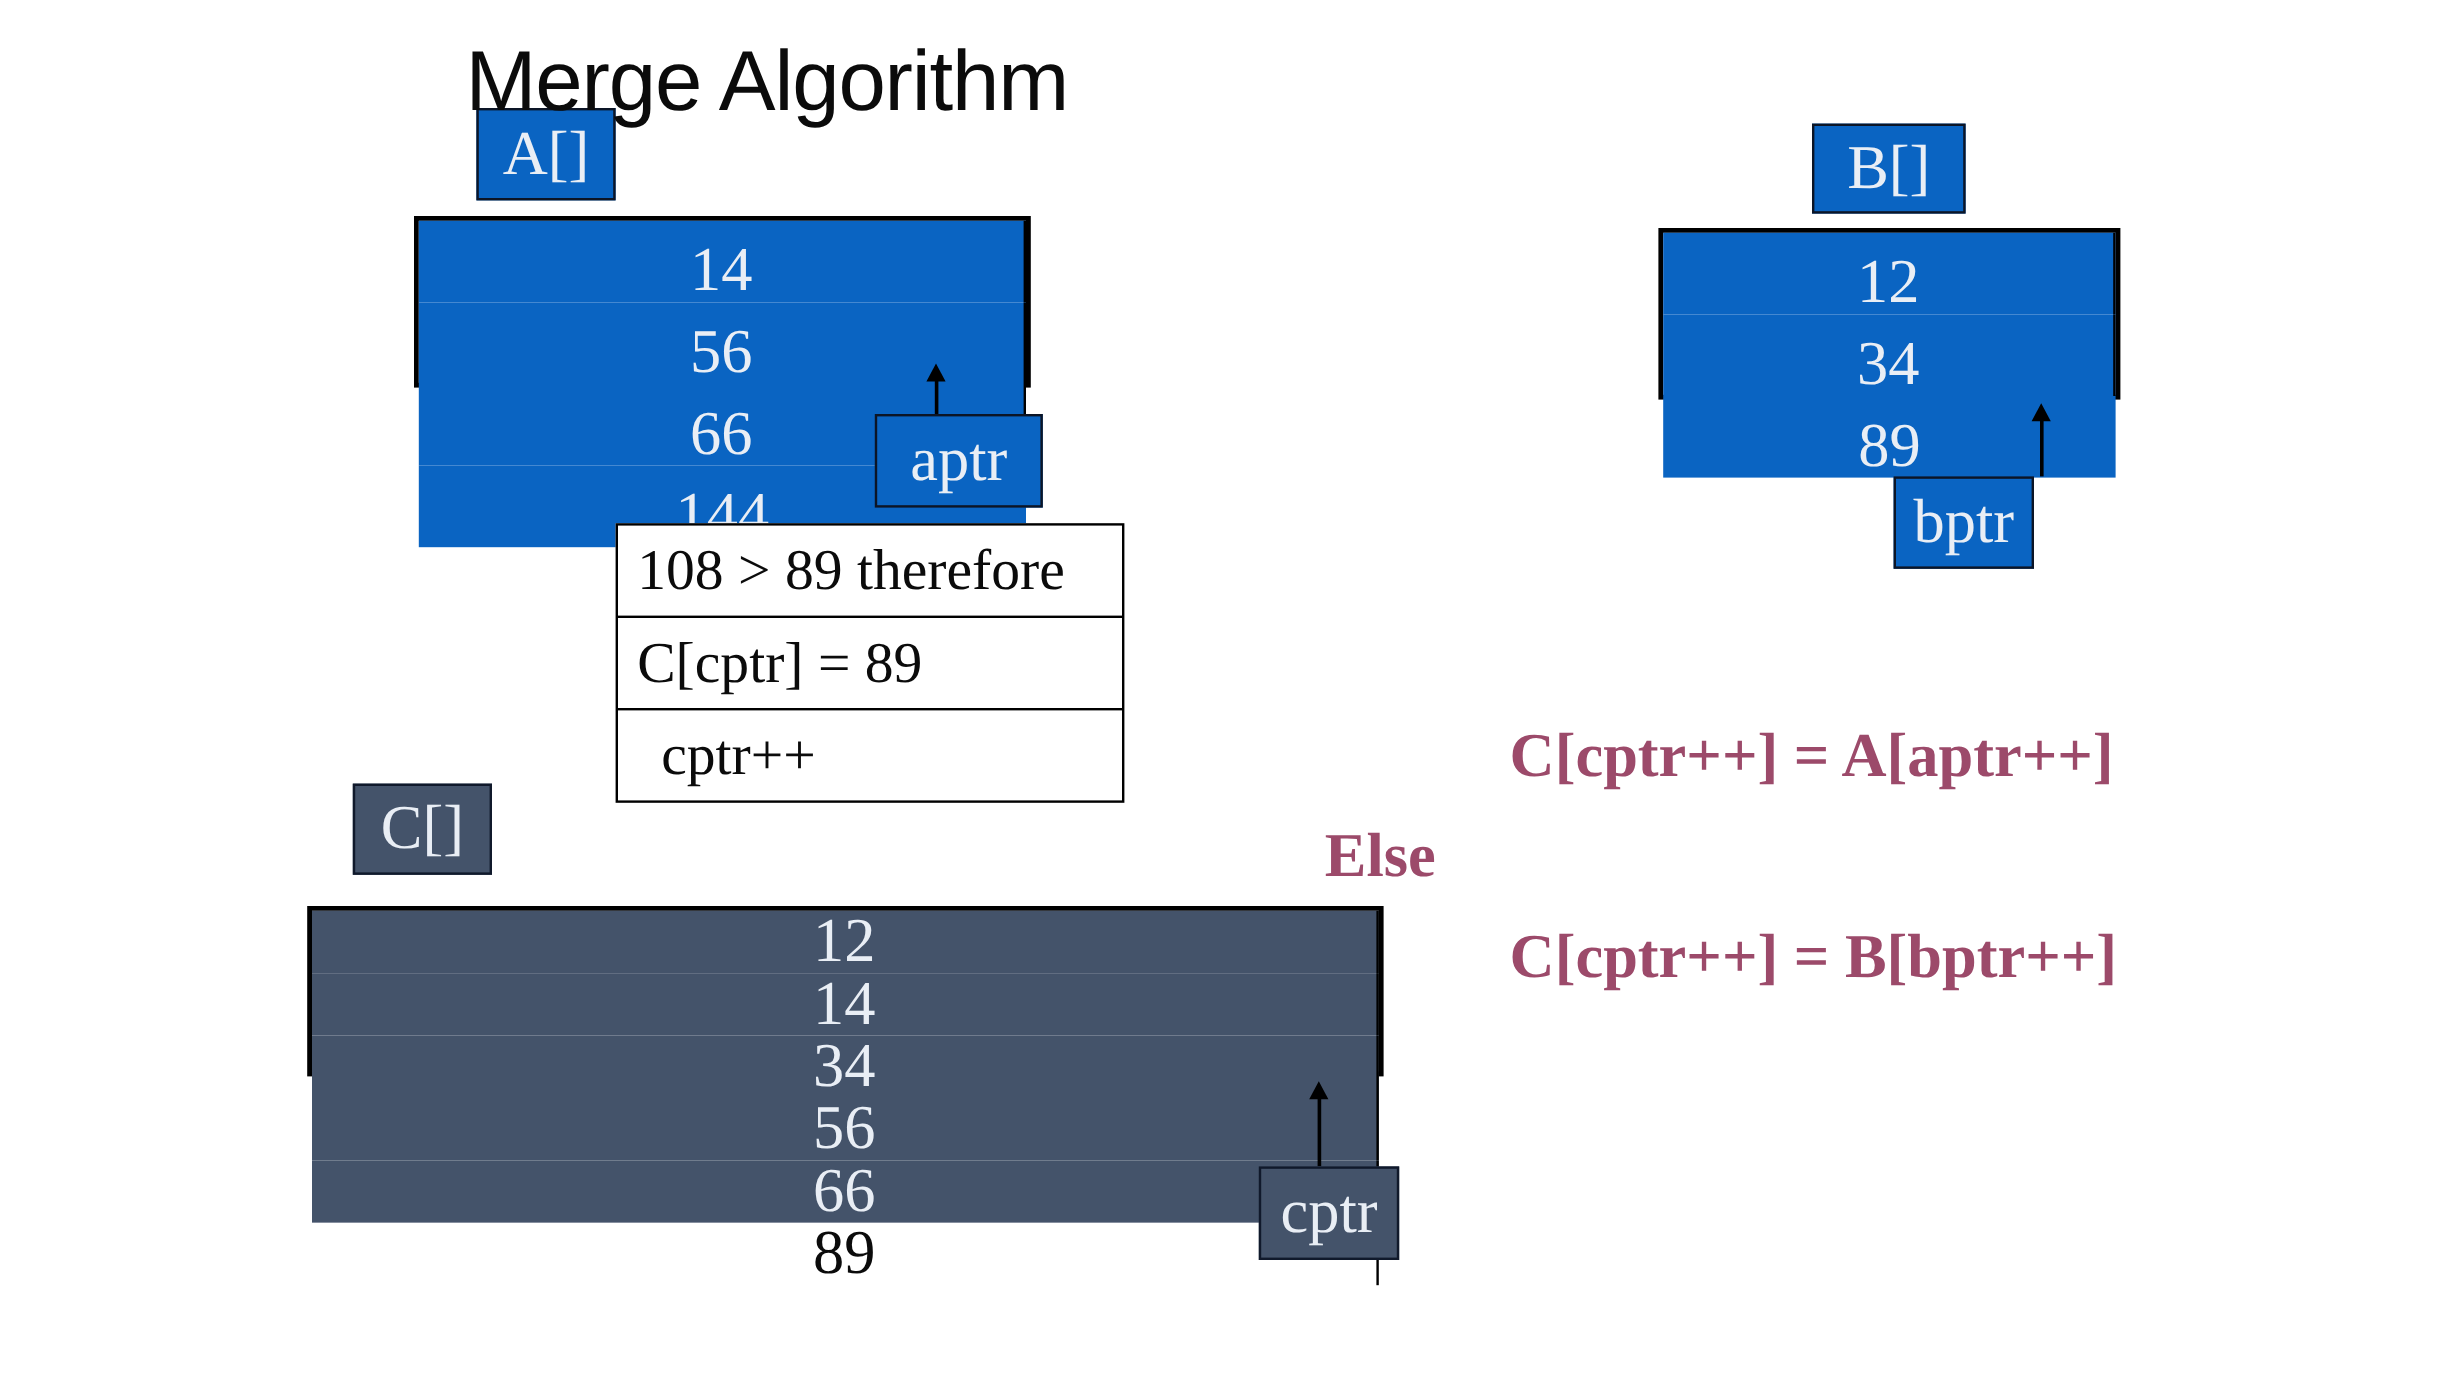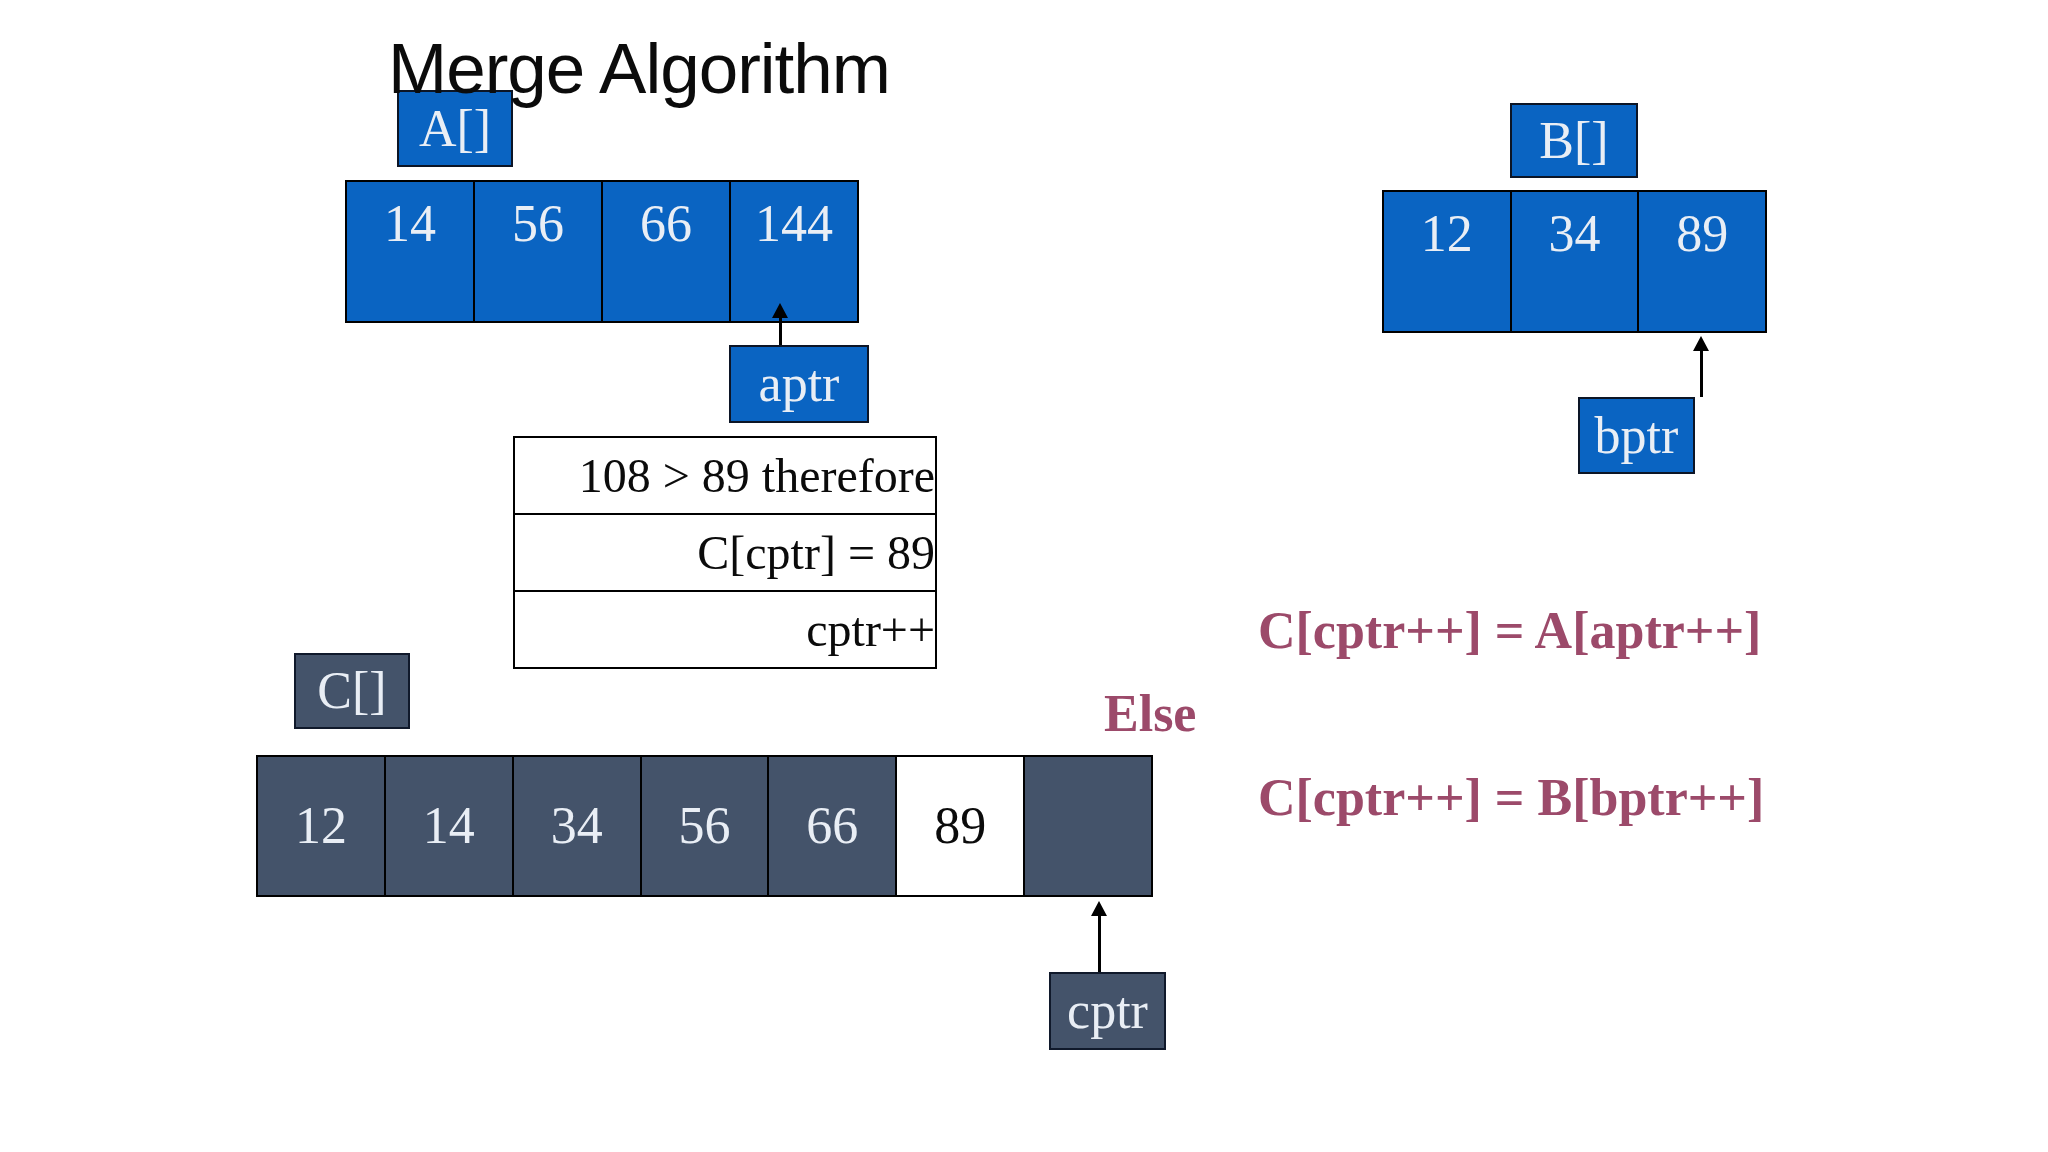--- a/index.html
+++ b/index.html
@@ -17,21 +17,21 @@
   
   .tag{
     position:absolute;display:flex;align-items:center;justify-content:center;
     font-size:52px;color:#e9eef5;box-sizing:border-box;border:2px solid #0c1526;
     line-height:1;
   }
   .tag.blue{background:#0a64c2;}
   .tag.slate{background:#44536a;border-color:#10192b;}
   
   .array{
-    position:absolute;display:flex;border:2px solid #000000;box-sizing:border-box;
+    position:absolute;display:flex;border:4px solid #000000;box-sizing:border-box;flex-direction:column;
   }
   .array .cell{
     flex:1;display:flex;justify-content:center;box-sizing:border-box;
     border-right:2px solid #000;font-size:52px;line-height:1;color:#e9eef5;
   }
   .array .cell:last-child{border-right:none;}
   .array.blue .cell{background:#0a64c2;align-items:flex-start;padding-top:16px;}
   .array.slate .cell{background:#44536a;align-items:center;}
   .array.slate .cell.highlight{background:#ffffff;color:#0b0b0b;}
   
@@ -44,21 +44,21 @@
   .arrow::after{
     content:"";position:absolute;top:12px;bottom:0;left:0;width:3px;background:#000;
   }
   
   #info-box{
     position:absolute;left:513px;top:436px;width:424px;box-sizing:border-box;
     border:2px solid #000;background:#ffffff;
   }
   #info-box .row{
     height:75px;line-height:75px;padding-left:16px;font-size:48px;color:#0b0b0b;
-    border-bottom:2px solid #000;white-space:nowrap;text-align:right;
+    border-bottom:2px solid #000;white-space:nowrap;
   }
   #info-box .row:last-child{border-bottom:none;margin-left:20px;}
   
   .pc{
     position:absolute;font-size:52px;font-weight:700;color:#9c4a6a;line-height:1;
     white-space:nowrap;
   }
 </style>
 </head>
 <body>

